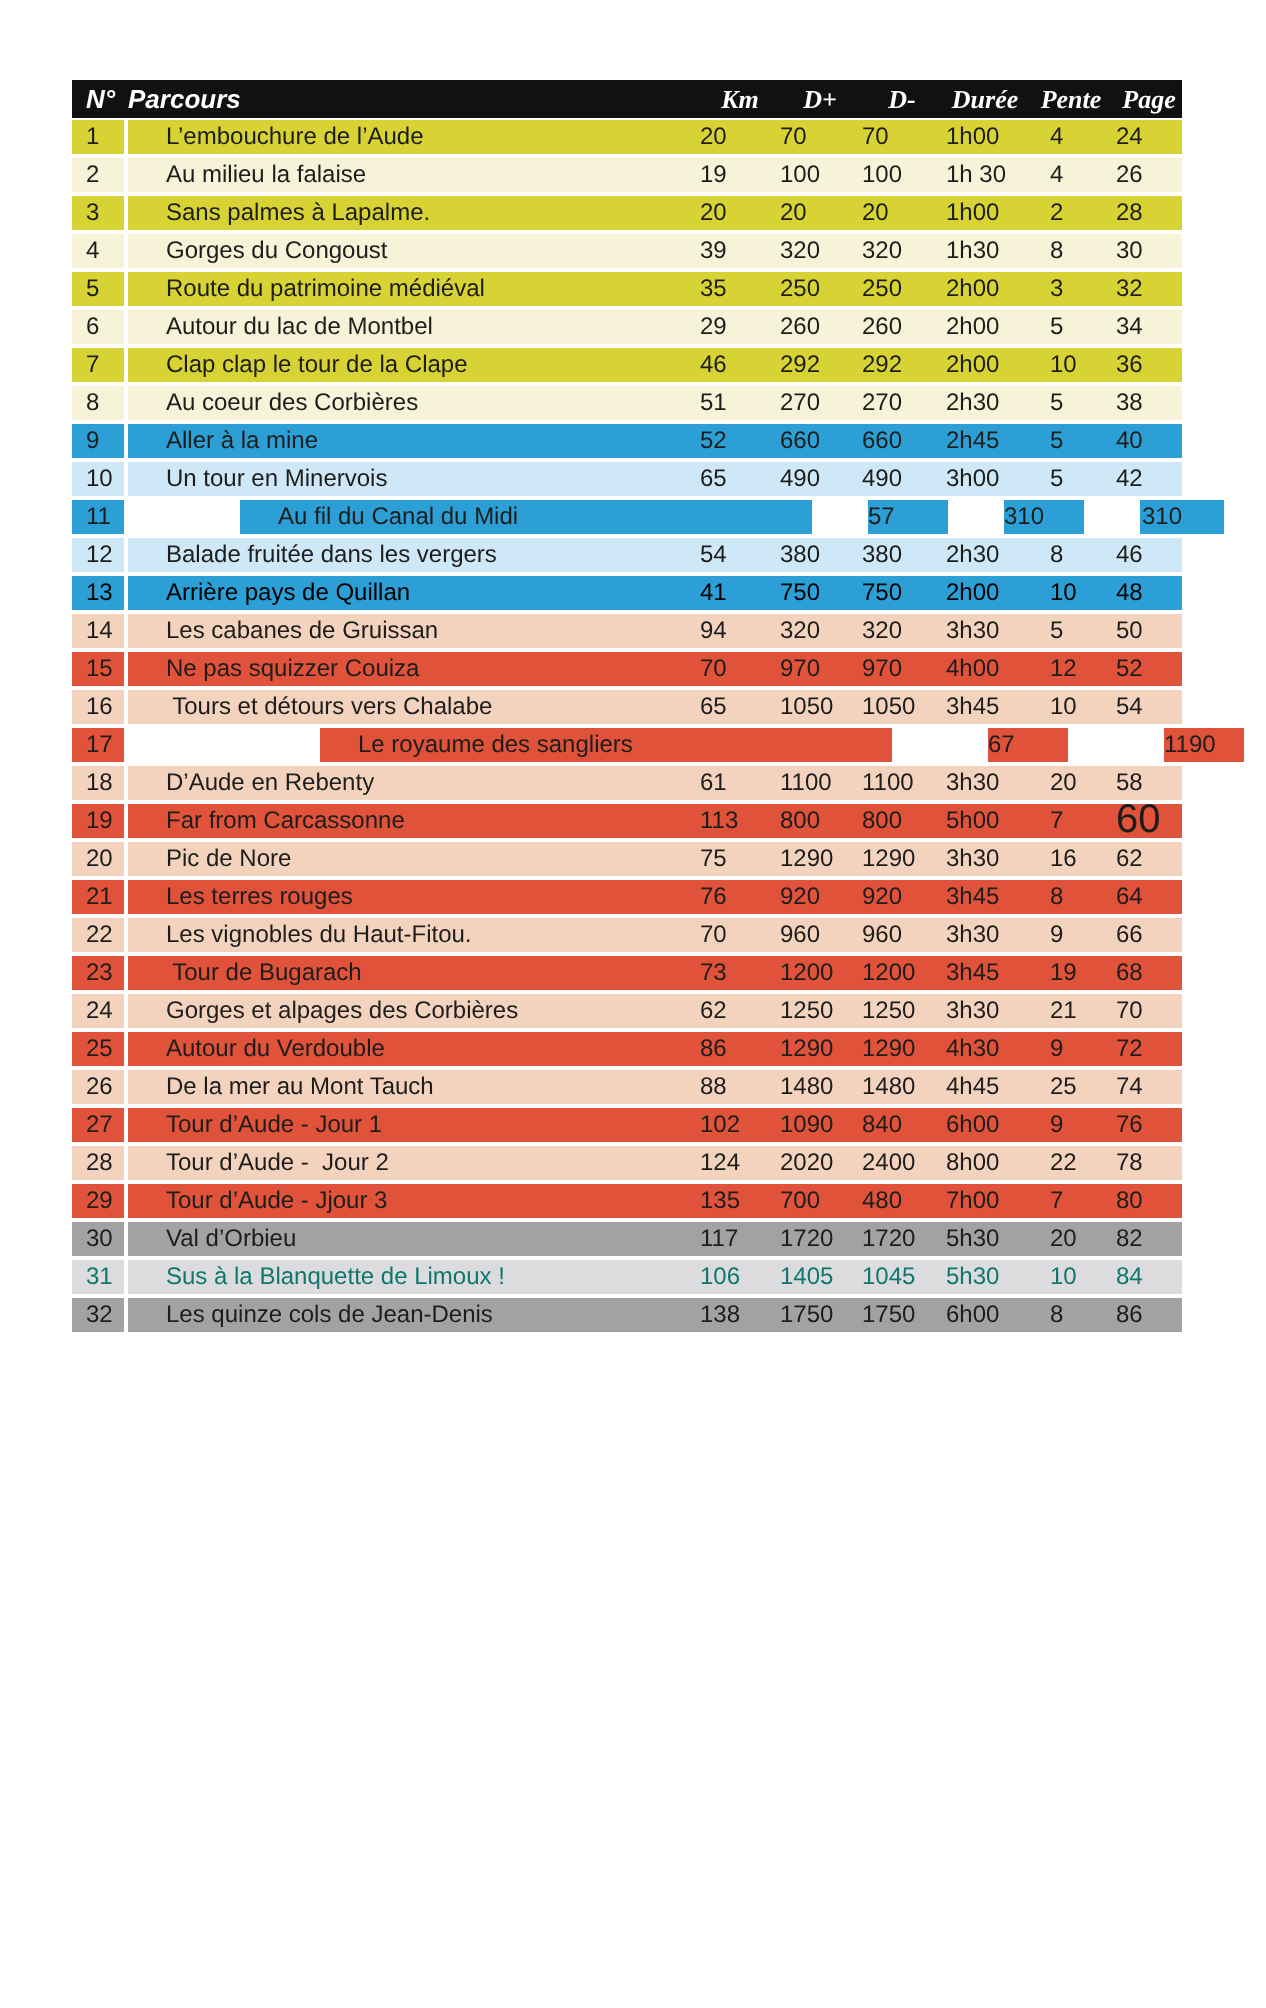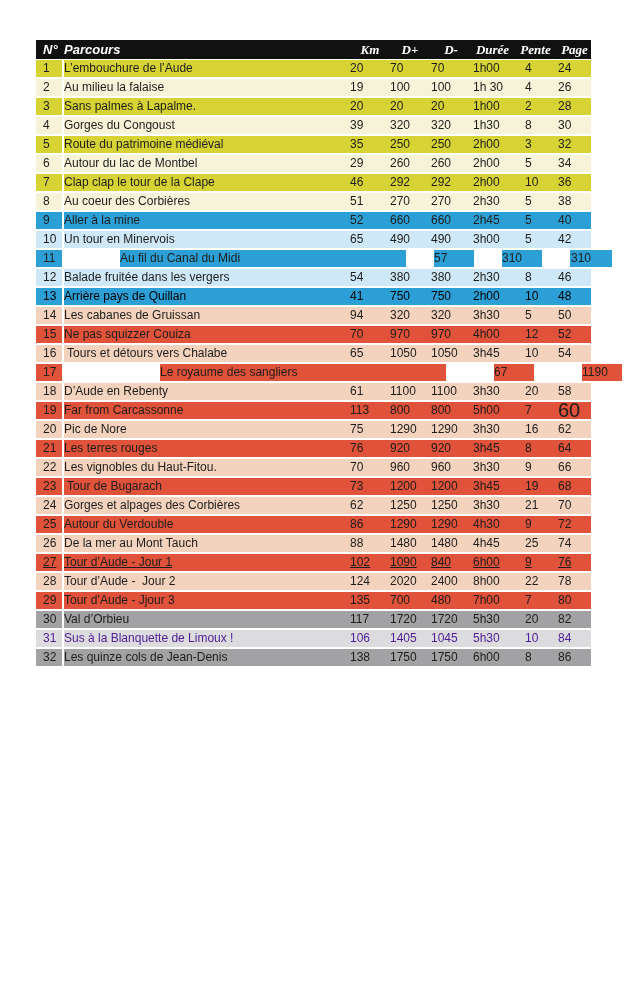--- a/index.html
+++ b/index.html
@@ -42,21 +42,21 @@
   .row {
     height: 17px;
     line-height: 17px;
     margin-bottom: 2px;
     font-size: 12px;
   }
   .row > .cell { background: var(--row-bg); overflow: visible; white-space: nowrap; }
   .row > .c-div { background: transparent; }
 
   .c-num   { padding-left: 7px; }
-  .c-name  { padding-left: 0; white-space: pre !important; }
+  .c-name  { padding-left: 19px; white-space: pre !important; }
   .c-km    { padding-left: 0; }
   .c-dplus { padding-left: 0; }
   .c-dminus{ padding-left: 1px; }
   .c-duree { padding-left: 1px; }
   .c-pente { padding-left: 12px; }
   .c-page  { padding-left: 0; }
 
   .c-page.big {
     font-size: 20px;
     line-height: 16px;
@@ -360,21 +360,21 @@
     <span class="cell c-num">26</span>
     <span class="cell c-div"></span>
     <span class="cell c-name">De la mer au Mont Tauch</span>
     <span class="cell c-km">88</span>
     <span class="cell c-dplus">1480</span>
     <span class="cell c-dminus">1480</span>
     <span class="cell c-duree">4h45</span>
     <span class="cell c-pente">25</span>
     <span class="cell c-page">74</span>
   </div>
-        <div class="grid row" style="--row-bg: #e0523a; color: rgb(29, 29, 27); text-decoration: underline;">
+        <div class="grid row" style="--row-bg: #e0523a; color: rgb(29, 29, 27);">
     <span class="cell c-num">27</span>
     <span class="cell c-div"></span>
     <span class="cell c-name">Tour d’Aude - Jour 1</span>
     <span class="cell c-km">102</span>
     <span class="cell c-dplus">1090</span>
     <span class="cell c-dminus">840</span>
     <span class="cell c-duree">6h00</span>
     <span class="cell c-pente">9</span>
     <span class="cell c-page">76</span>
   </div>
@@ -404,21 +404,21 @@
     <span class="cell c-num">30</span>
     <span class="cell c-div"></span>
     <span class="cell c-name">Val d’Orbieu</span>
     <span class="cell c-km">117</span>
     <span class="cell c-dplus">1720</span>
     <span class="cell c-dminus">1720</span>
     <span class="cell c-duree">5h30</span>
     <span class="cell c-pente">20</span>
     <span class="cell c-page">82</span>
   </div>
-        <div class="grid row" style="--row-bg: #dcdcde; color: #4c1d95;">
+        <div class="grid row" style="--row-bg: #dcdcde; color: #0f766e;">
     <span class="cell c-num">31</span>
     <span class="cell c-div"></span>
     <span class="cell c-name">Sus à la Blanquette de Limoux !</span>
     <span class="cell c-km">106</span>
     <span class="cell c-dplus">1405</span>
     <span class="cell c-dminus">1045</span>
     <span class="cell c-duree">5h30</span>
     <span class="cell c-pente">10</span>
     <span class="cell c-page">84</span>
   </div>

